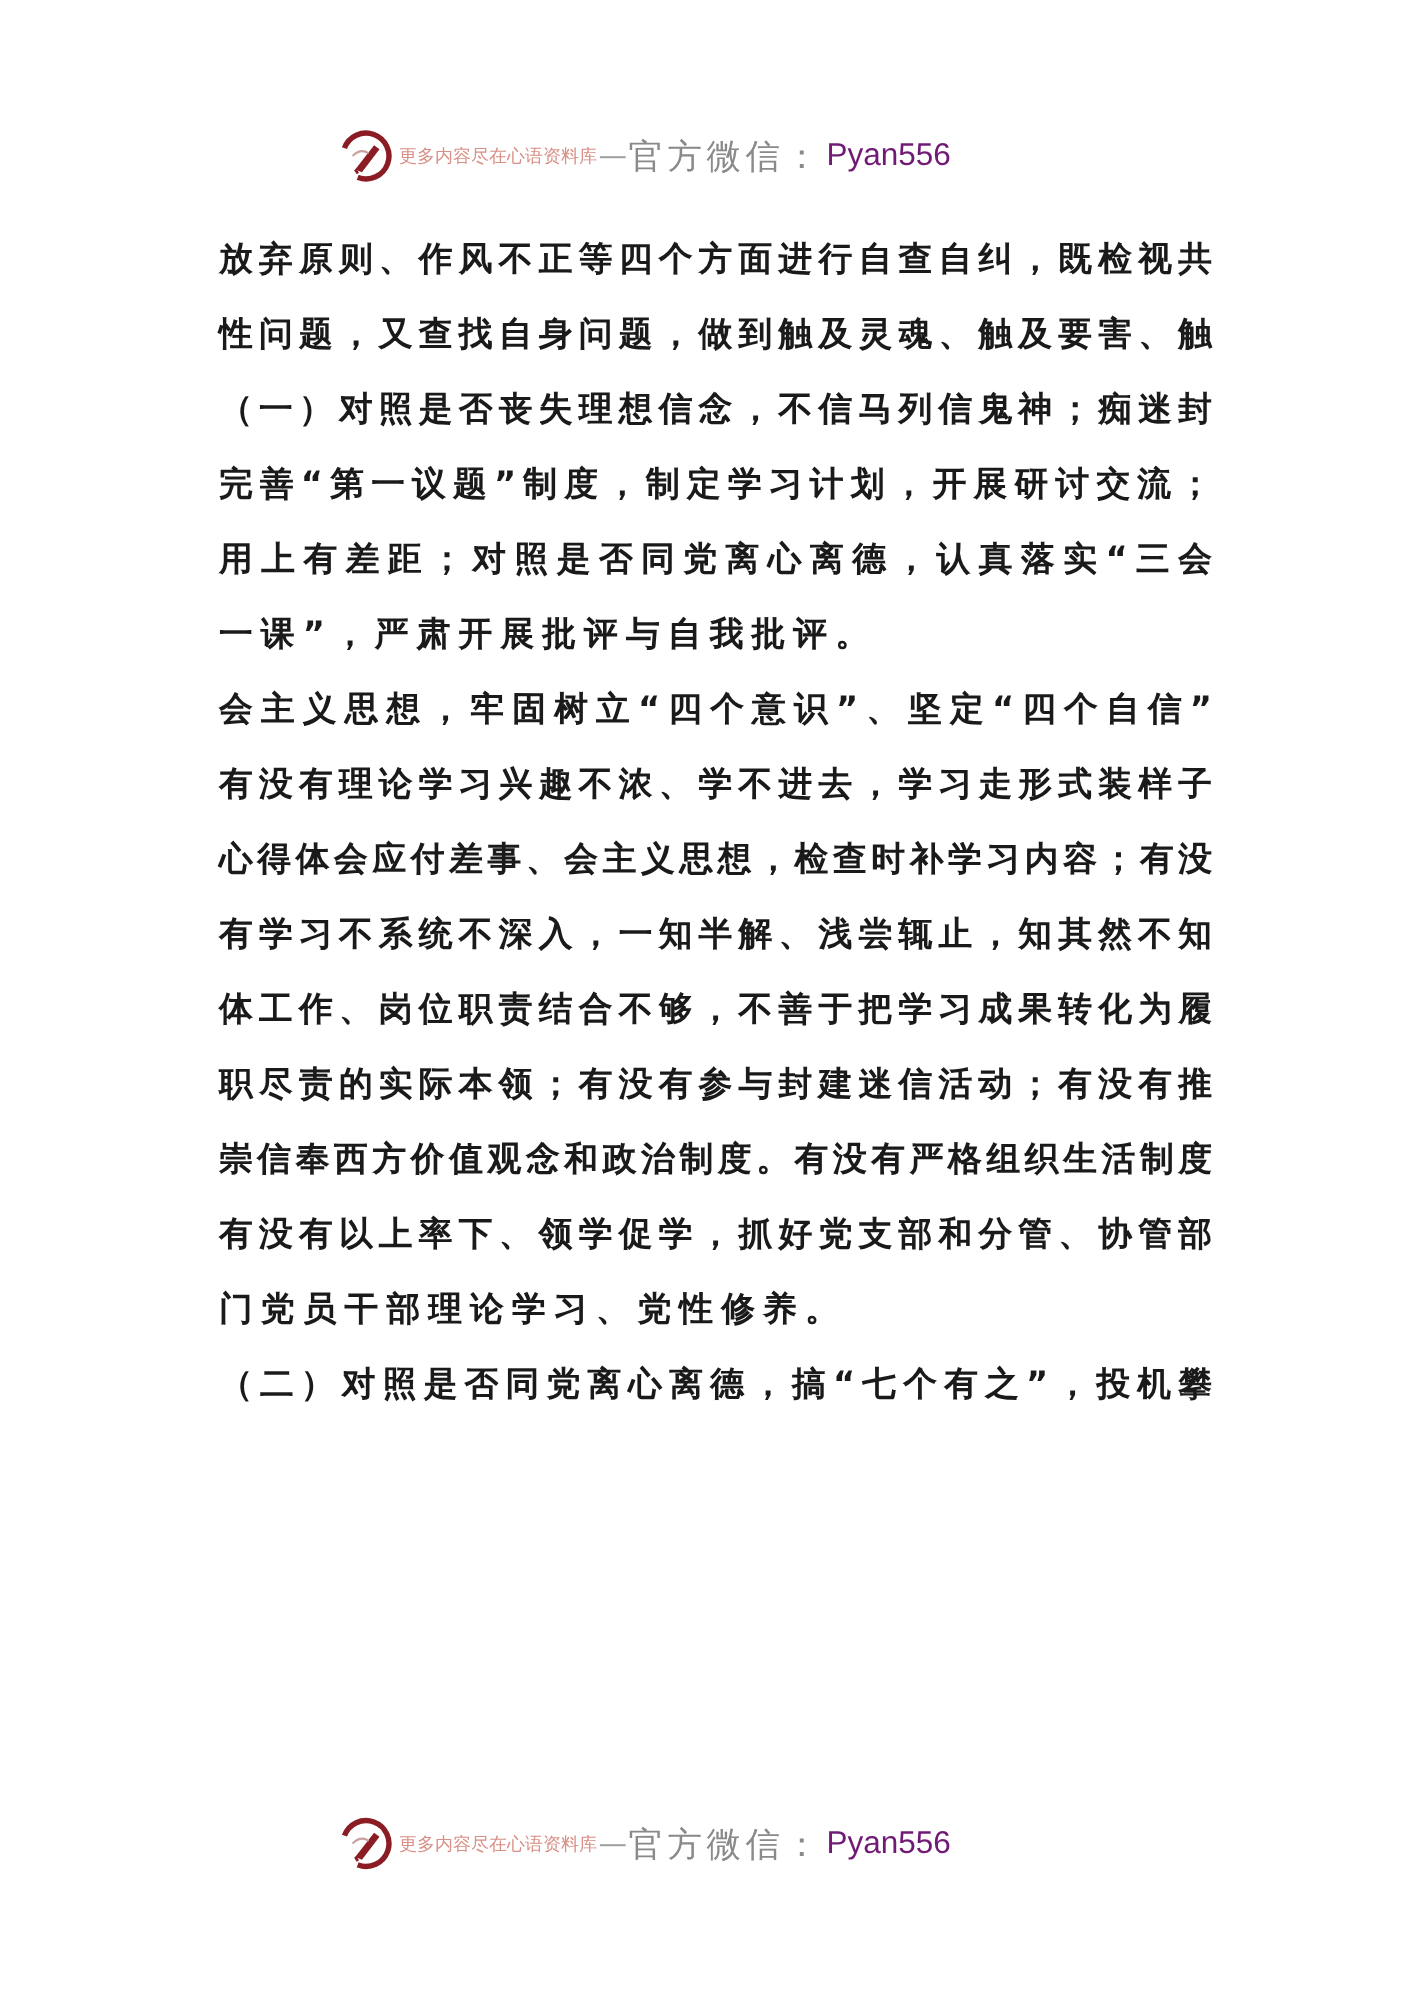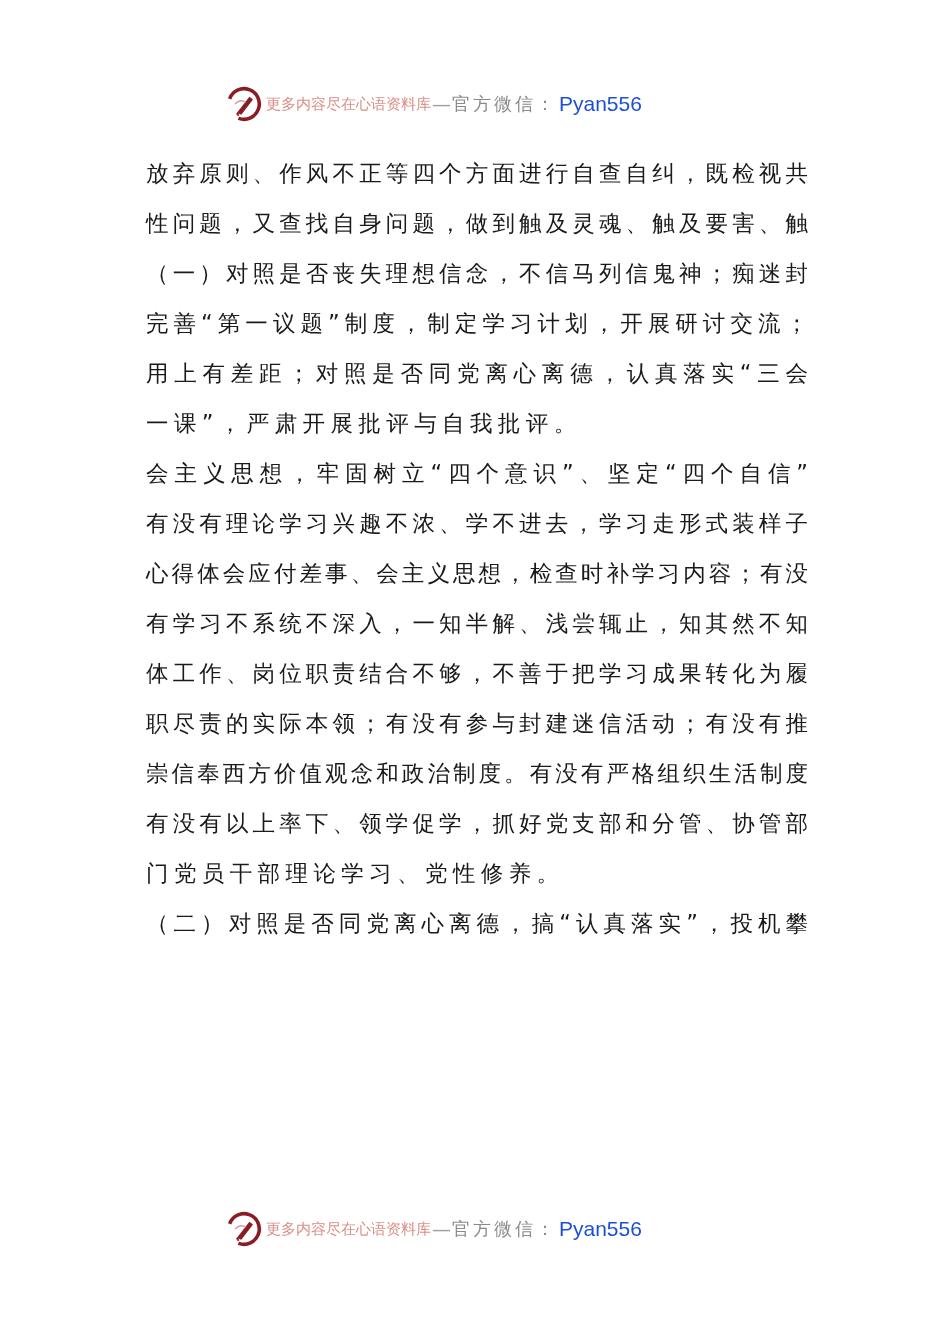--- a/index.html
+++ b/index.html
@@ -26,54 +26,55 @@
     .banner.bottom { top: 1209px; }
     .logo {
       width: 36px;
       height: 36px;
       margin-right: 4px;
       flex: 0 0 auto;
     }
     .banner-red {
       color: #d98e86;
       font-family: "DejaVu Serif", "Liberation Serif", serif;
-      font-size: 15px;
+      font-size: 12px;
       letter-spacing: 0px;
     }
     .banner-dash {
       color: #a0a0a0;
       font-size: 19px;
       margin: 0 1px;
     }
     .banner-grey {
       color: #8a8a8a;
       font-family: "DejaVu Serif", "Liberation Serif", serif;
-      font-size: 18px;
+      font-size: 23px;
       letter-spacing: 3px;
     }
     .banner-code {
-      color: #1d4ed8;
+      color: #701a75;
       font-family: "Liberation Sans", sans-serif;
       font-size: 21px;
       margin-left: 2px;
     }
     .content {
       position: absolute;
       left: 146px;
       top: 148px;
       width: 662px;
     }
     .line {
       height: 50px;
       line-height: 50px;
       font-size: 22.5px;
       color: #1a1a1a;
       white-space: nowrap;
       letter-spacing: 5.4px;
       font-family: "DejaVu Sans", sans-serif;
+      font-weight: bold;
     }
     .line.justify {
       text-align: justify;
       text-align-last: justify;
       letter-spacing: 0;
     }
   </style>
 </head>
 <body>
 
@@ -99,21 +100,21 @@
   <div class="line">一课”，严肃开展批评与自我批评。</div>
   <div class="line justify">会主义思想，牢固树立“四个意识”、坚定“四个自信”</div>
   <div class="line justify">有没有理论学习兴趣不浓、学不进去，学习走形式装样子</div>
   <div class="line justify">心得体会应付差事、会主义思想，检查时补学习内容；有没</div>
   <div class="line justify">有学习不系统不深入，一知半解、浅尝辄止，知其然不知</div>
   <div class="line justify">体工作、岗位职责结合不够，不善于把学习成果转化为履</div>
   <div class="line justify">职尽责的实际本领；有没有参与封建迷信活动；有没有推</div>
   <div class="line justify">崇信奉西方价值观念和政治制度。有没有严格组织生活制度</div>
   <div class="line justify">有没有以上率下、领学促学，抓好党支部和分管、协管部</div>
   <div class="line">门党员干部理论学习、党性修养。</div>
-  <div class="line justify">（二）对照是否同党离心离德，搞“认真落实”，投机攀</div>
+  <div class="line justify">（二）对照是否同党离心离德，搞“七个有之”，投机攀</div>
 </div>
 
 <div class="banner bottom">
   <svg class="logo" viewBox="0 0 40 40">
     <circle cx="20" cy="20" r="17" fill="none" stroke="#8b1c24" stroke-width="4" stroke-dasharray="80 27" transform="rotate(200 20 20)"></circle>
     <path d="M12 30 L26 12 L30 15 L17 32 Z" fill="#8b1c24"></path>
     <path d="M10 20 Q16 14 22 18" fill="none" stroke="#c9a0a0" stroke-width="1.5"></path>
     <path d="M14 33 L12 30" stroke="#8b1c24" stroke-width="2"></path>
   </svg>
   <span class="banner-red">更多内容尽在心语资料库</span>

